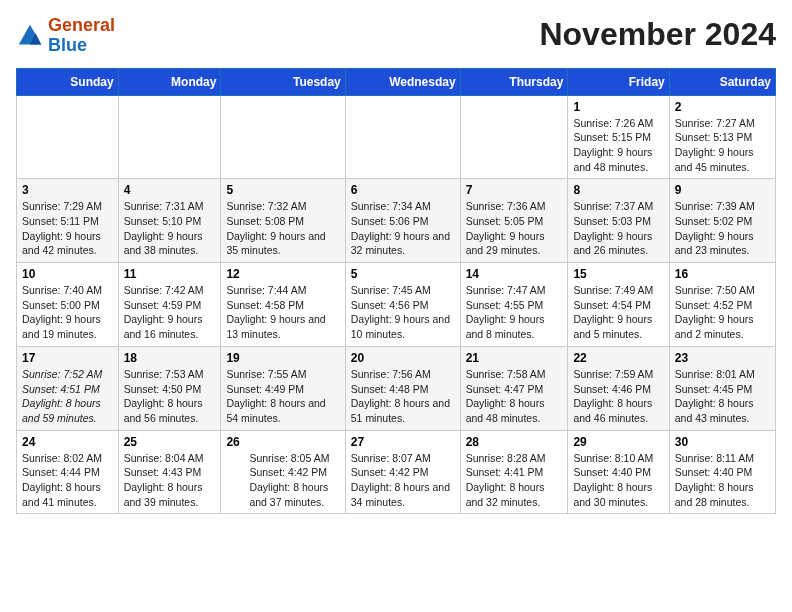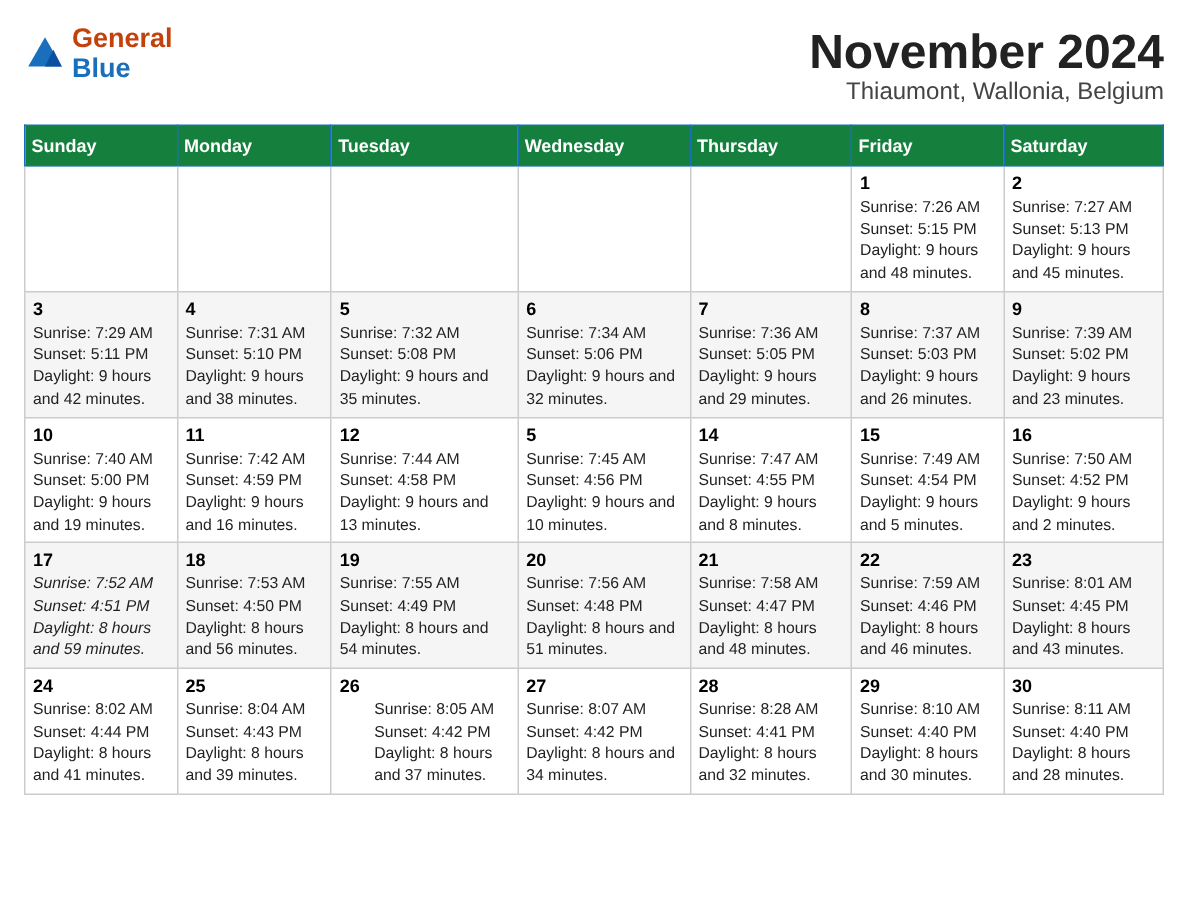--- a/index.html
+++ b/index.html
@@ -48,24 +48,24 @@
     .location-title {
       font-size: 16px;
       color: #444;
     }
     .calendar-table {
       width: 100%;
       border-collapse: collapse;
       font-size: 11px;
     }
     .calendar-table th {
-      background: #15803d;
+      background: #1d4ed8;
       color: #fff;
       padding: 6px 4px;
-      text-align: left;
+      text-align: right;
       font-size: 12px;
       border: 1px solid #1a6fbd;
     }
     .calendar-table td {
       border: 1px solid #ccc;
       padding: 4px 5px;
       vertical-align: top;
       height: 80px;
       background: #fff;
     }
@@ -96,21 +96,20 @@
       <polygon points="20,4 36,32 4,32" fill="#1a6fbd"></polygon>
       <polygon points="28,16 36,32 20,32" fill="#0a4fa0"></polygon>
     </svg>
     <div>
       <div class="logo-text-general">General</div>
       <div class="logo-text-blue">Blue</div>
     </div>
   </div>
   <div class="title-area">
     <div class="month-title">November 2024</div>
-    <div class="location-title">Thiaumont, Wallonia, Belgium</div>
   </div>
 </div>
 
 <table class="calendar-table">
   <thead>
     <tr>
 
     <th>Sunday</th>
         <th>Monday</th>
         <th>Tuesday</th>

